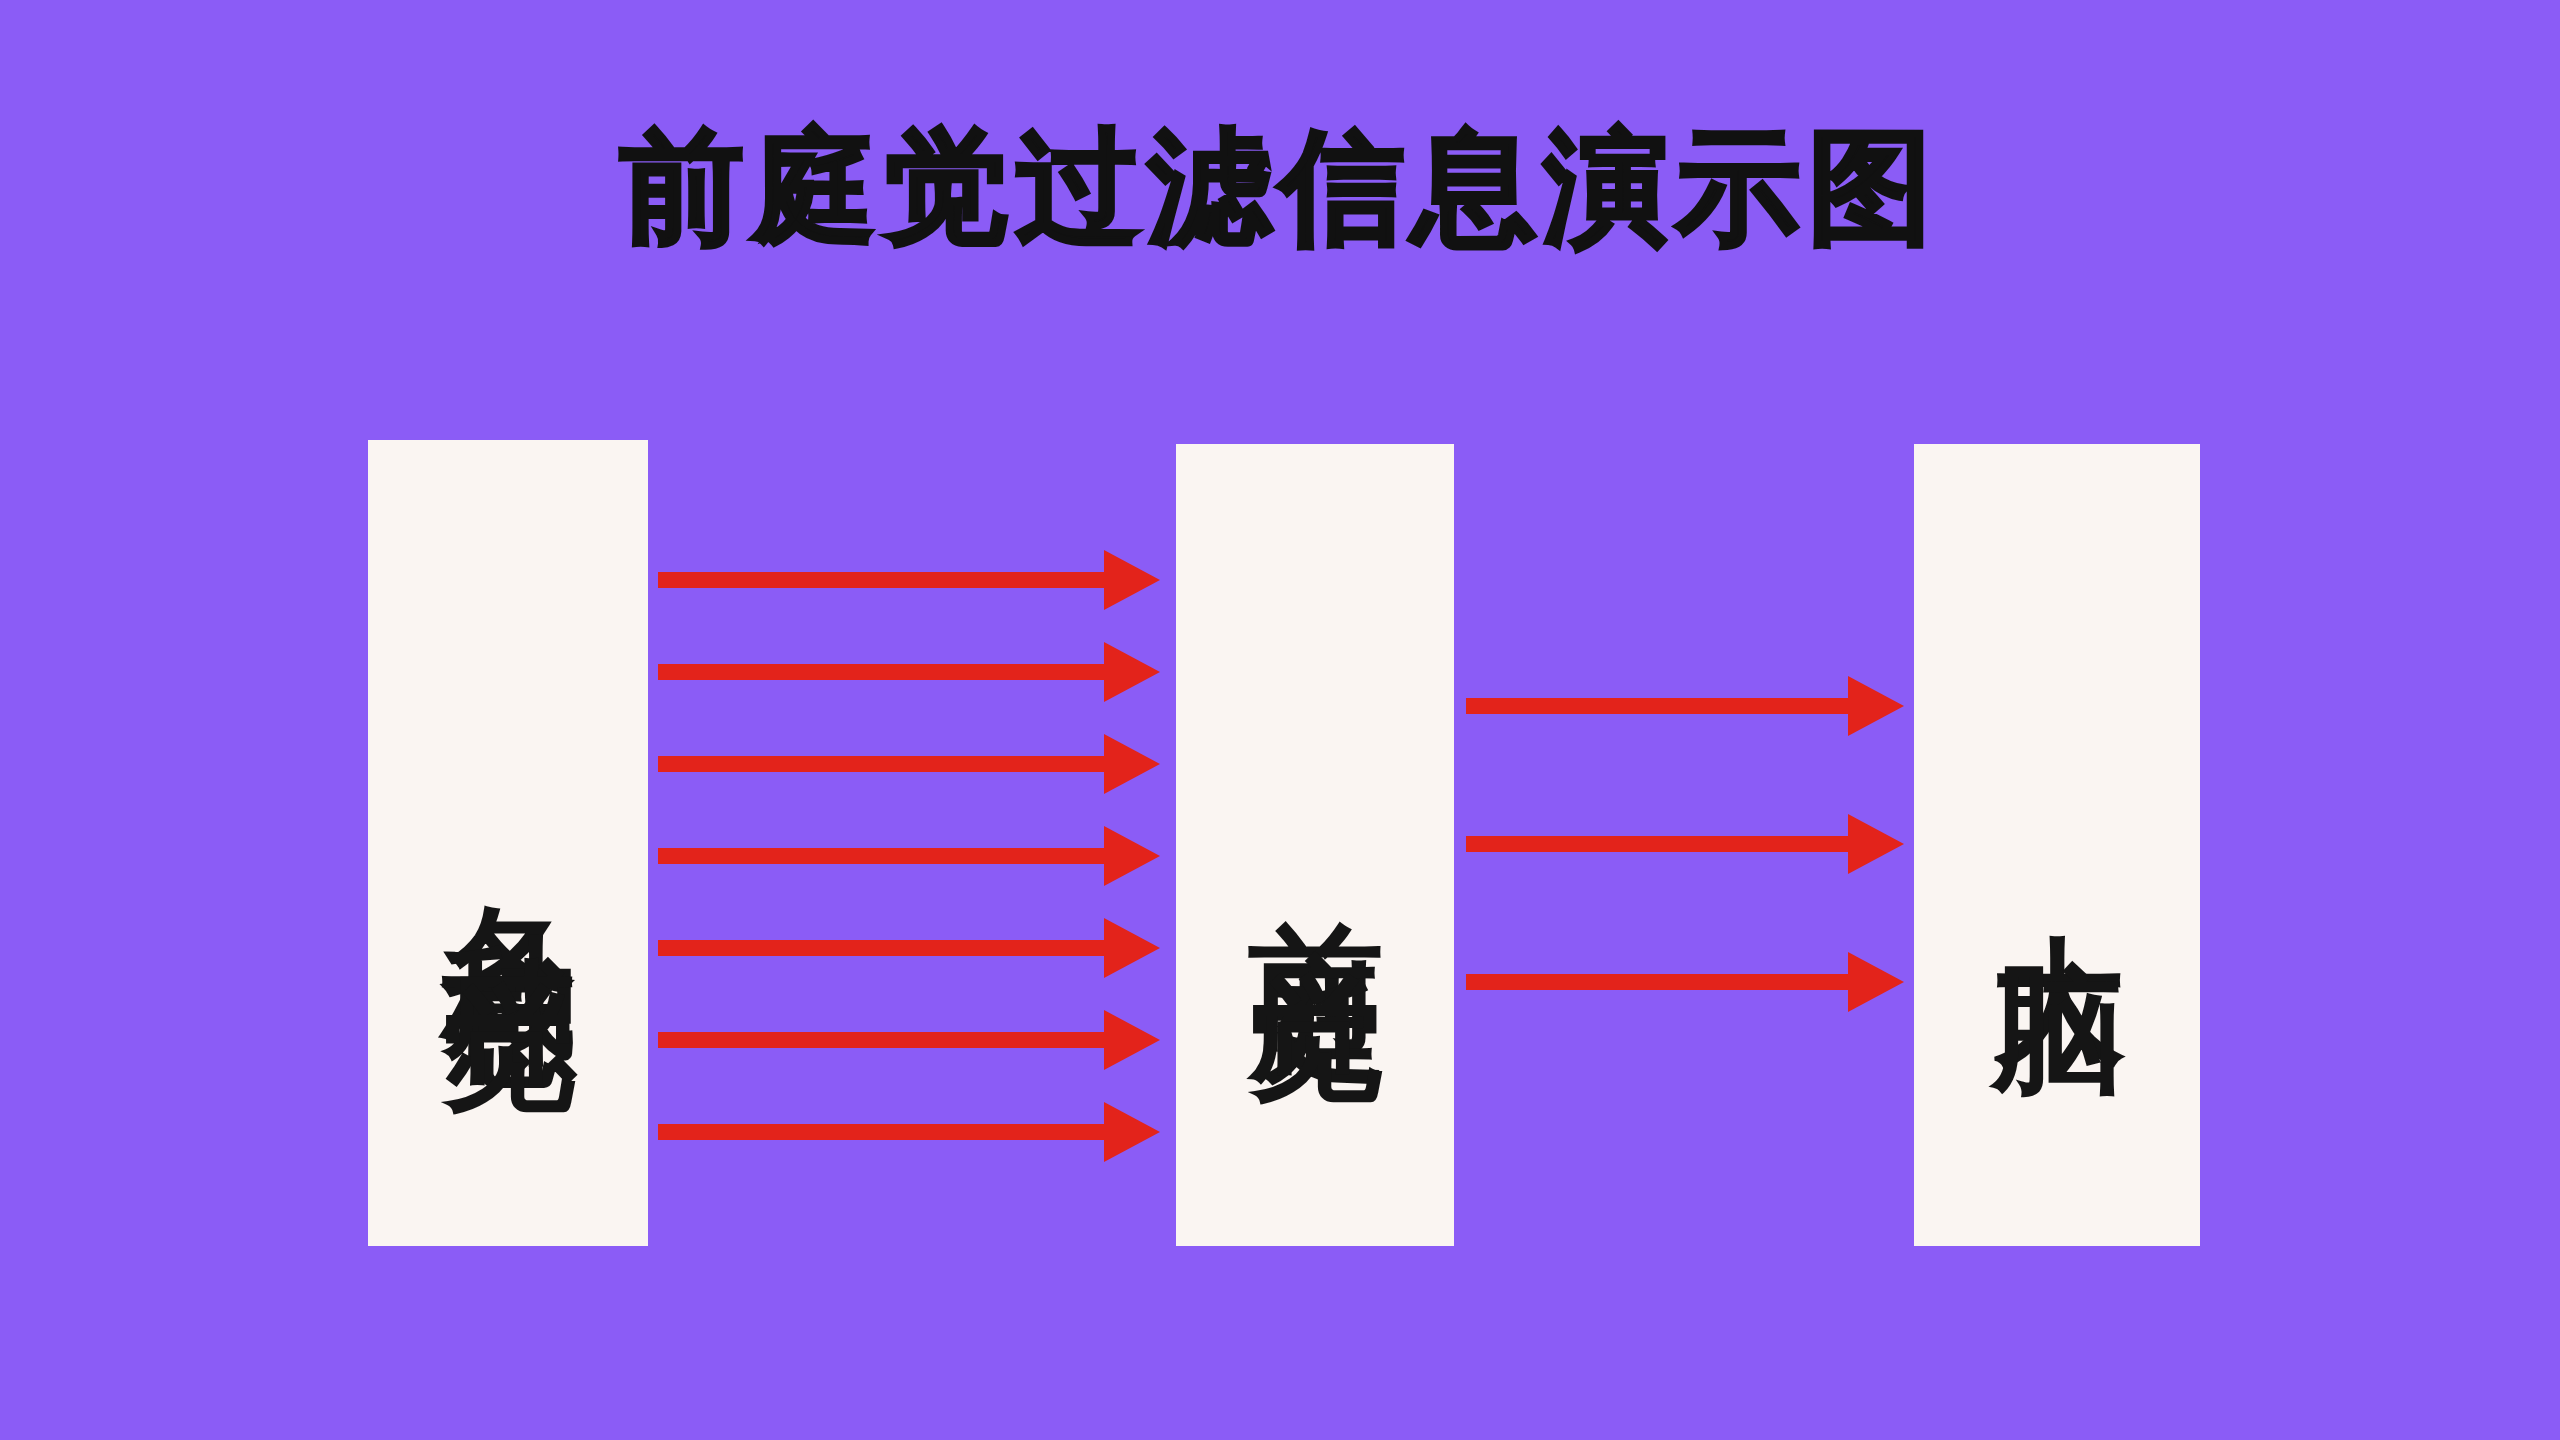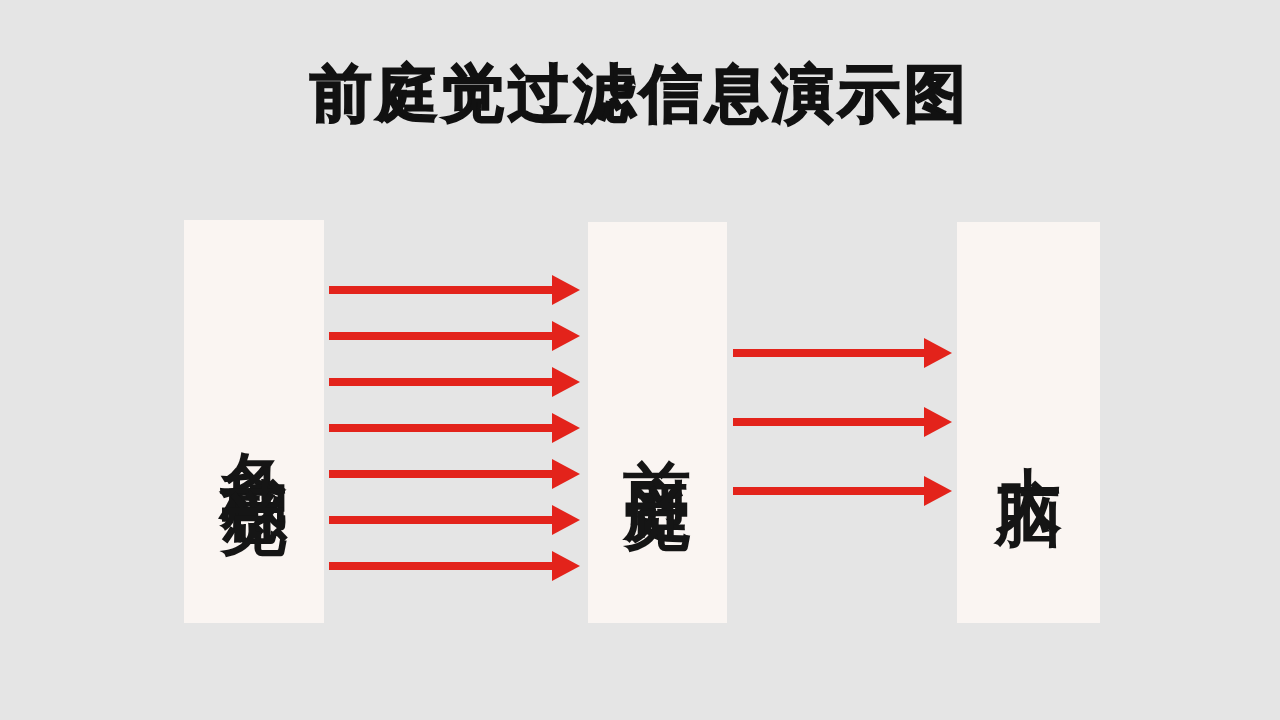--- a/index.html
+++ b/index.html
@@ -4,21 +4,21 @@
 <style>
   html, body {
     margin: 0;
     padding: 0;
     background: #58d0ea;
   }
   .stage {
     position: relative;
     width: 1280px;
     height: 720px;
-    background: #e5e5e5;
+    background: #8b5cf6;
     overflow: hidden;
     font-family: "DejaVu Sans", sans-serif;
   }
   .title {
     position: absolute;
     top: 52px;
     left: 0;
     width: 100%;
     margin: 0;
     text-align: center;

